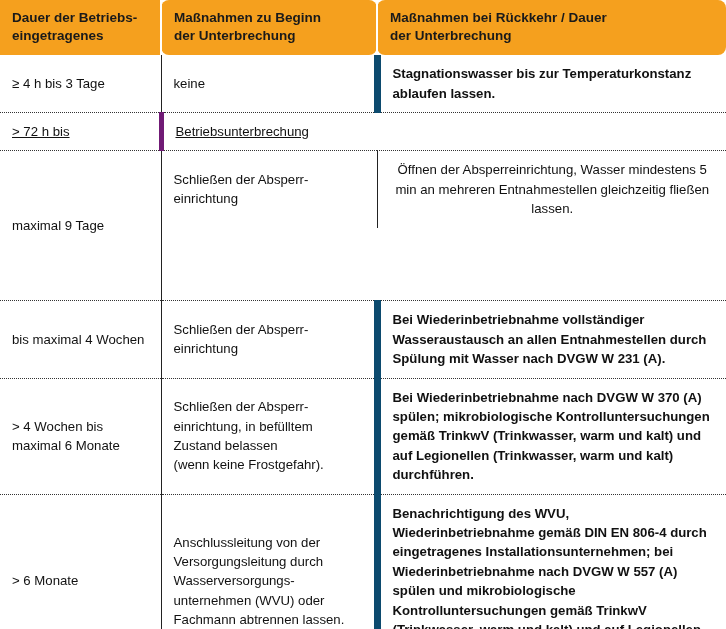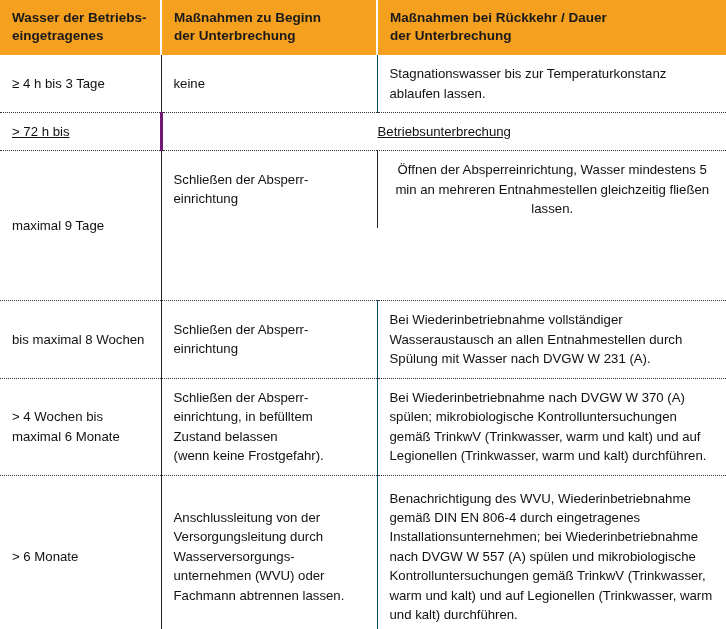--- a/index.html
+++ b/index.html
@@ -41,20 +41,21 @@
     line-height: 1.30;
     text-align: left;
     vertical-align: top;
     padding: 9px 10px 11px 12px;
     border: 0;
     box-sizing: border-box;
   }
   thead th.hcol2,
   thead th.hcol3 {
     border-left: 2px solid #ffffff;
+    border-radius: 8px;
   }
   thead tr { height: 54px; }
 
   
   tbody td {
     font-size: 13.2px;
     line-height: 1.47;
     vertical-align: middle;
     padding: 9px 12px 9px 12px;
     box-sizing: border-box;
@@ -63,25 +64,25 @@
   }
 
   tbody td.col1 {
     padding-left: 12px;
     padding-right: 6px;
   }
   tbody td.col2 {
     border-left: 1px solid #222222;
   }
   tbody td.col3 {
-    border-left: 1px solid #0c4a6e;
+    border-left: 7px solid #0c4a6e;
+    font-weight: bold;
   }
   tbody td.merged23 {
-    border-left: 3px solid #701a75;
-    text-align: center;
+    border-left: 5px solid #701a75;
   }
 
   
   table.inner {
     border-collapse: collapse;
     table-layout: fixed;
     width: 100%;
   }
   table.inner td {
     font-size: 13.2px;
@@ -111,21 +112,21 @@
   <table class="maintable">
     <colgroup>
       <col class="c1">
         <col class="c2">
         <col class="c3">
     </colgroup>
 
     <thead>
       <tr>
         <th class="hcol1">
-          <span>Wasser der Betriebs-</span><br>
+          <span>Dauer der Betriebs-</span><br>
           <span>eingetragenes</span>
         </th>
         <th class="hcol2">
           <span>Maßnahmen zu Beginn</span><br>
           <span>der Unterbrechung</span>
         </th>
         <th class="hcol3">
           <span>Maßnahmen bei Rückkehr / Dauer</span><br>
           <span>der Unterbrechung</span>
         </th>
@@ -157,21 +158,21 @@
                 <tr style="height:75px;">
               <td class="ic2">Schließen der Absperr-<br>einrichtung</td>
               <td class="ic3">Öffnen der Absperreinrichtung, Wasser mindestens 5 min an mehreren Entnahmestellen gleichzeitig fließen lassen.</td>
             </tr>
           </tbody>
             </table>
         </td>
       </tr>
 
       <tr style="height:65px;">
-        <td class="col1">bis maximal 8 Wochen</td>
+        <td class="col1">bis maximal 4 Wochen</td>
         <td class="col2">Schließen der Absperr-<br>einrichtung</td>
         <td class="col3">Bei Wiederinbetriebnahme vollständiger Wasseraustausch an allen Entnahmestellen durch Spülung mit Wasser nach DVGW W 231 (A).</td>
       </tr>
 
       <tr style="height:97px;">
         <td class="col1">&gt; 4 Wochen bis<br>maximal 6 Monate</td>
         <td class="col2">Schließen der Absperr-<br>einrichtung, in befülltem<br>Zustand belassen<br>(wenn keine Frostgefahr).</td>
         <td class="col3">Bei Wiederinbetriebnahme nach DVGW W 370 (A) spülen; mikrobiologische Kontrolluntersuchungen gemäß TrinkwV (Trinkwasser, warm und kalt) und auf Legionellen (Trinkwasser, warm und kalt) durchführen.</td>
       </tr>
 

